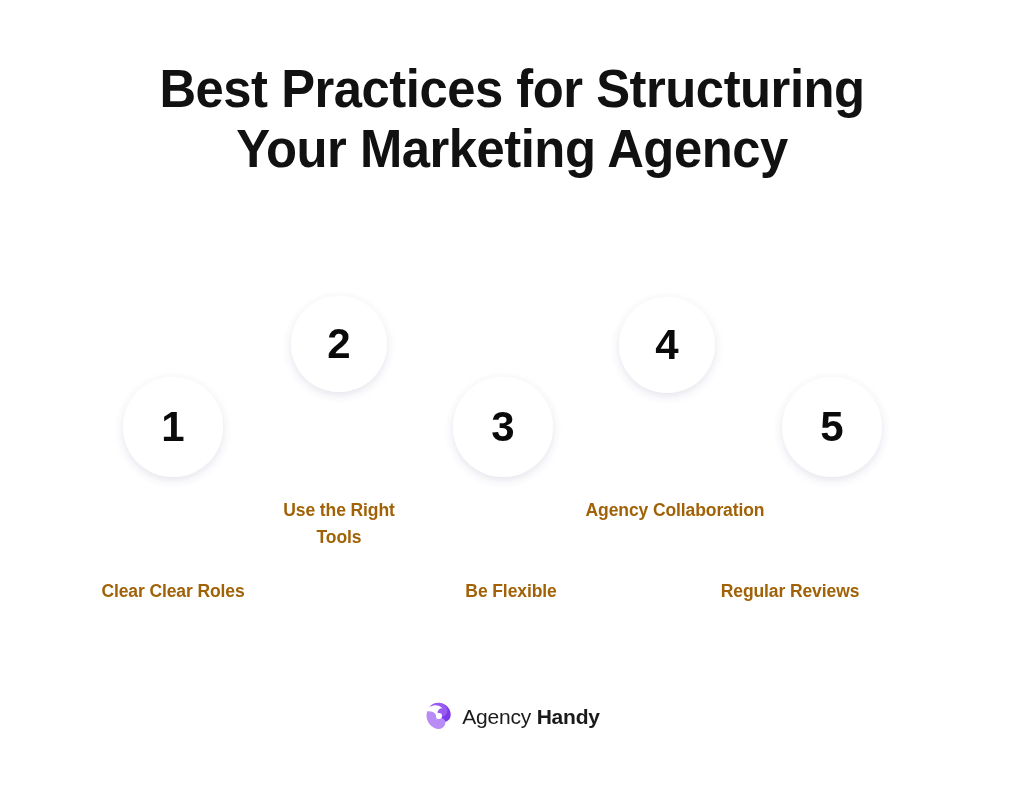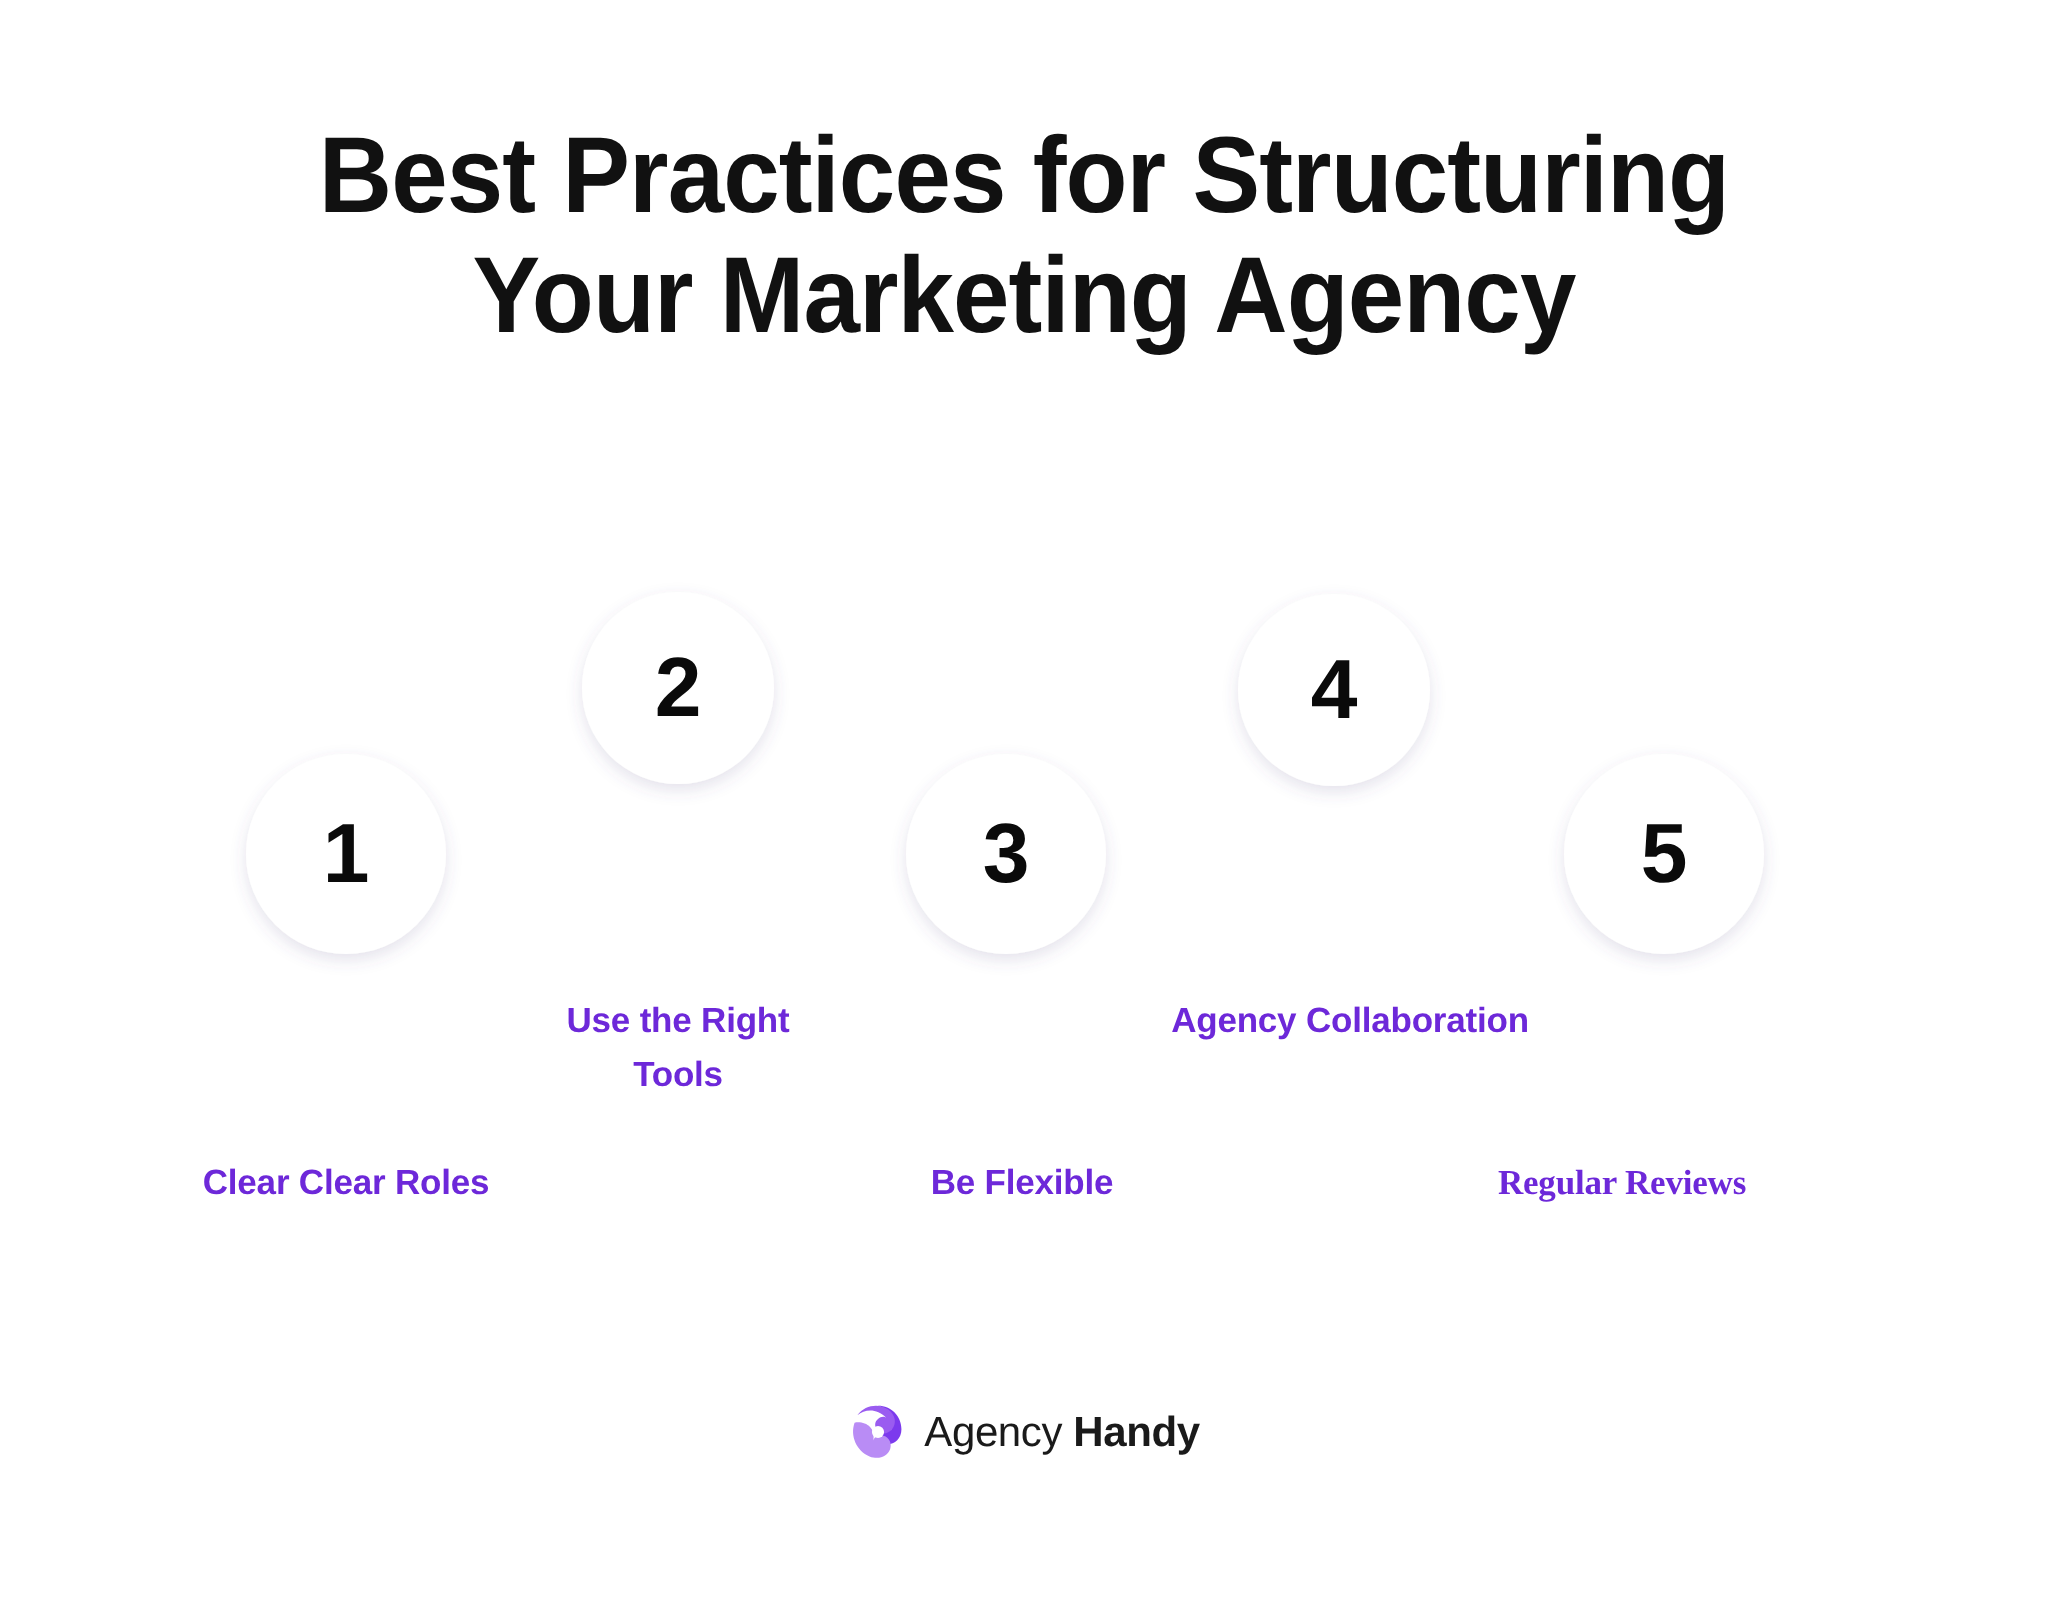--- a/index.html
+++ b/index.html
@@ -80,21 +80,21 @@
   }
 
   
   .step-caption {
     position: absolute;
     text-align: center;
     font-family: "Liberation Sans", "DejaVu Sans", sans-serif;
     font-weight: bold;
     font-size: 17.5px;
     line-height: 27px;
-    color: #6d28d9;
+    color: #a16207;
     letter-spacing: -0.1px;
     transform: translateX(-50%);
     white-space: pre-line;
   }
 
   
   .brand {
     position: absolute;
     left: 0;
     top: 701px;
@@ -213,21 +213,21 @@
     <div class="node-number" style="left:339px; top:344px;">2</div>
     <div class="node-number" style="left:503px; top:427px;">3</div>
     <div class="node-number" style="left:667px; top:345px;">4</div>
     <div class="node-number" style="left:832px; top:427px;">5</div>
 
     <div class="step-caption" style="left:173px; top:578px; width:260px;">Clear Clear Roles</div>
     <div class="step-caption" style="left:339px; top:497px; width:200px;">Use the Right
 Tools</div>
     <div class="step-caption" style="left:511px; top:578px; width:220px;text-align:center;">Be Flexible</div>
     <div class="step-caption" style="left:675px; top:497px; width:280px;">Agency Collaboration</div>
-    <div class="step-caption" style="left:811px; top:578px; width:260px;font-family:Liberation Serif, serif;">Regular Reviews</div>
+    <div class="step-caption" style="left:790px; top:578px; width:260px;">Regular Reviews</div>
   </div>
 
   <div class="brand">
     <svg class="brand-mark" viewBox="0 0 64 64" xmlns="http://www.w3.org/2000/svg">
       <path d="M32 4 C46 4 57 15 57 29 C57 39 50 45 42 45 C35 45 31 40 31 34 C31 28 35 24 40 24 C44 24 47 27 47 31 L47 31 C47 15 40 6 32 4 Z" fill="#7C3AED"></path>
       <path d="M10 14 C18 3 33 1 43 8 C51 14 52 23 47 29 C43 34 36 35 32 31 C28 27 28 21 32 18 C35 15 39 15 41 17 C30 6 18 8 10 14 Z" fill="#9A5CF0"></path>
       <path d="M7 22 C2 36 9 52 23 58 C33 62 42 58 45 50 C47 44 44 38 38 36 C33 34 28 37 27 41 C30 27 18 20 7 22 Z" fill="#B98CF5"></path>
       <circle cx="32" cy="32" r="6.5" fill="#ffffff"></circle>
     </svg>
     <div class="brand-text">

